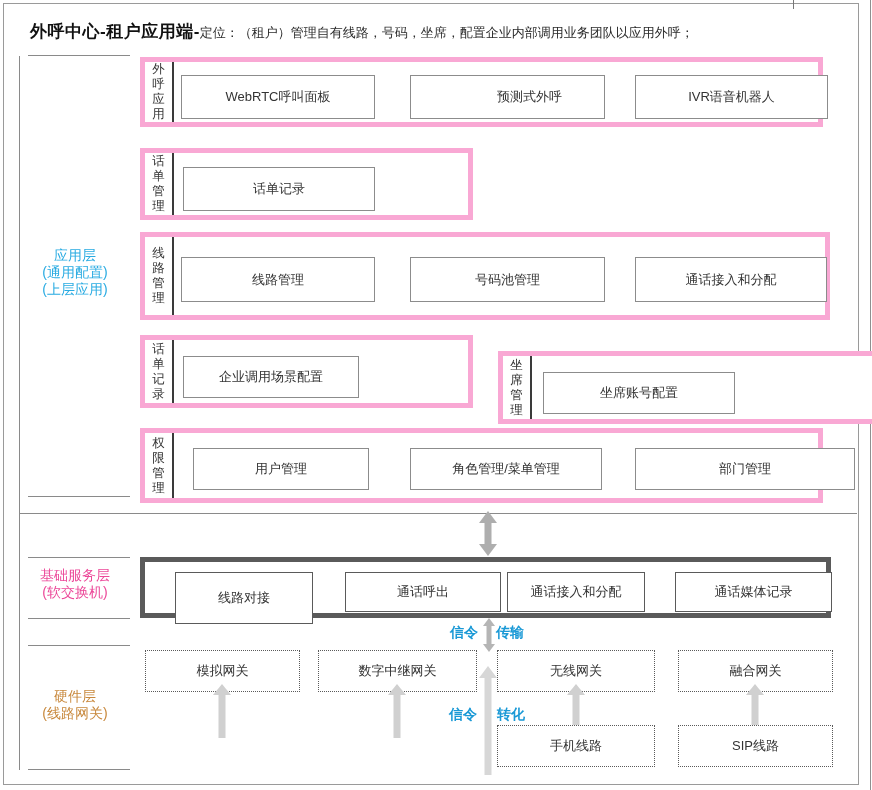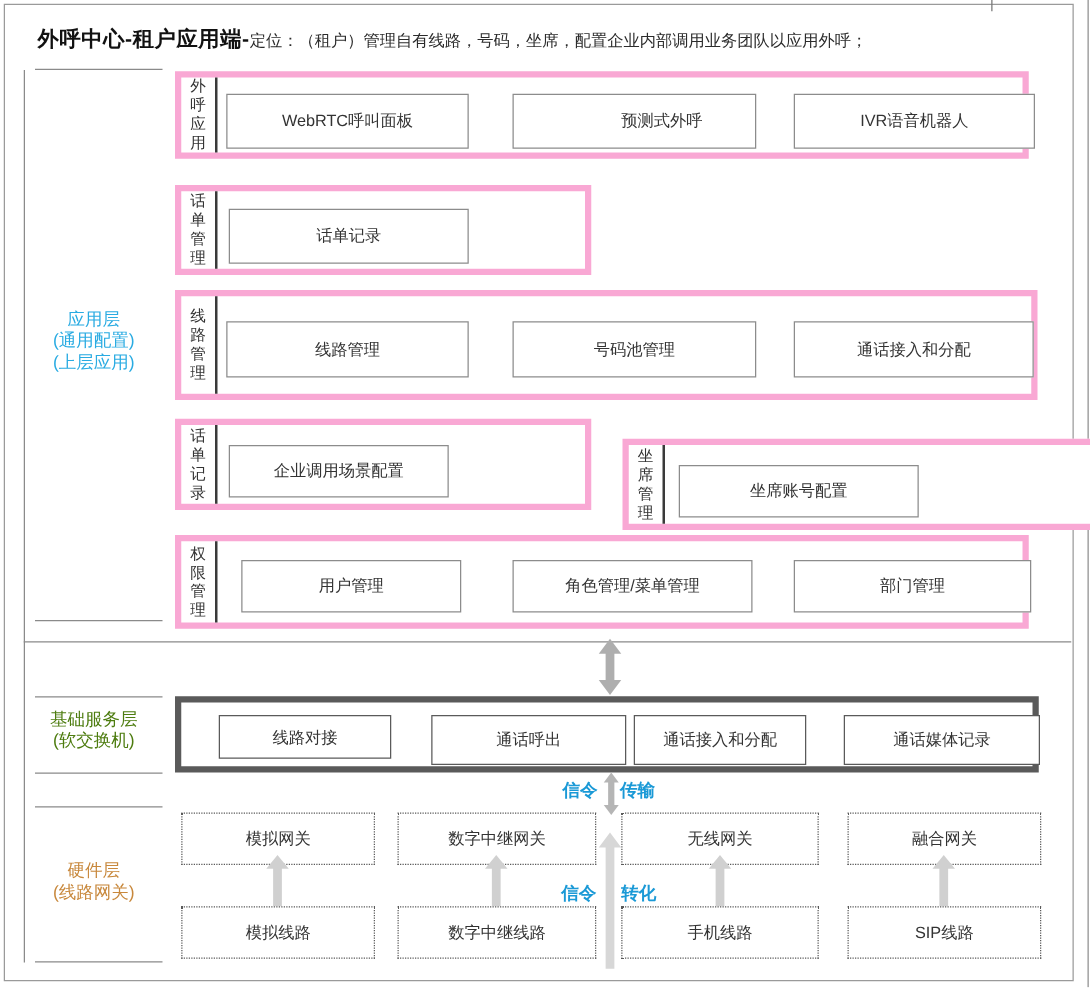--- a/index.html
+++ b/index.html
@@ -50,21 +50,21 @@
   <div class="hline" style="left:28px;top:557px;width:102px;"></div>
   <div class="hline" style="left:28px;top:618px;width:102px;"></div>
   <div class="hline" style="left:28px;top:645px;width:102px;"></div>
   <div class="hline" style="left:28px;top:769px;width:102px;"></div>
 
   <div class="layer-label" style="top:247px;color:#29ABE2;">
     <span>应用层</span>
     <span>(通用配置)</span>
     <span>(上层应用)</span>
   </div>
-  <div class="layer-label" style="top:567px;color:#4d7c0f;">
+  <div class="layer-label" style="top:567px;color:#ec4899;">
     <span>基础服务层</span>
     <span>(软交换机)</span>
   </div>
   <div class="layer-label" style="top:688px;color:#C8883C;">
     <span>硬件层</span>
     <span>(线路网关)</span>
   </div>
 
   <div class="group" style="left:140px;top:57px;width:683px;height:70px;">
     <div class="vstrip">
@@ -103,31 +103,31 @@
       </div>
     <div class="ibox" style="left:40px;top:16px;width:192px;height:42px;">坐席账号配置</div>
   </div>
 
   <div class="group" style="left:140px;top:428px;width:683px;height:75px;">
     <div class="vstrip">
         <div class="vtxt">权限管理</div>
       </div>
     <div class="ibox" style="left:48px;top:15px;width:176px;height:42px;">用户管理</div>
     <div class="ibox" style="left:265px;top:15px;width:192px;height:42px;">角色管理/菜单管理</div>
-    <div class="ibox" style="left:490px;top:15px;width:190px;height:42px;">部门管理</div>
+    <div class="ibox" style="left:490px;top:15px;width:220px;height:42px;">部门管理</div>
   </div>
 
   <div class="arrow" style="left:479px;top:511px;width:18px;height:45px;">
     <div class="tri" style="top:0;border-left:9px solid transparent;border-right:9px solid transparent;border-bottom:12px solid #aeaeae;"></div>
     <div class="shaft" style="top:10px;height:25px;width:7px;background:#aeaeae;"></div>
     <div class="tri" style="bottom:0;border-left:9px solid transparent;border-right:9px solid transparent;border-top:12px solid #aeaeae;"></div>
   </div>
 
   <div class="group" style="left:140px;top:557px;width:691px;height:61px;border-color:#5a5a5a;">
-    <div class="sbox" style="left:30px;top:10px;width:138px;height:35px;">线路对接</div>
+    <div class="sbox" style="left:30px;top:10px;width:138px;height:52px;">线路对接</div>
     <div class="sbox" style="left:200px;top:10px;width:156px;height:40px;">通话呼出</div>
     <div class="sbox" style="left:362px;top:10px;width:138px;height:40px;">通话接入和分配</div>
     <div class="sbox" style="left:530px;top:10px;width:157px;height:40px;">通话媒体记录</div>
   </div>
 
   <div class="arrow" style="left:482px;top:618px;width:13px;height:34px;">
     <div class="tri" style="top:0;border-left:6px solid transparent;border-right:6px solid transparent;border-bottom:8px solid #b5b5b5;"></div>
     <div class="shaft" style="top:7px;height:20px;width:5px;background:#b5b5b5;"></div>
     <div class="tri" style="bottom:0;border-left:6px solid transparent;border-right:6px solid transparent;border-top:8px solid #b5b5b5;"></div>
   </div>
@@ -156,17 +156,15 @@
     <div class="shaft" style="top:9px;height:45px;width:7px;background:#d0d0d0;"></div>
   </div>
 
   <div class="arrow" style="left:479px;top:666px;width:18px;height:109px;">
     <div class="tri" style="top:0;border-left:9px solid transparent;border-right:9px solid transparent;border-bottom:12px solid #d7d7d7;"></div>
     <div class="shaft" style="top:10px;height:99px;width:7px;background:#d7d7d7;"></div>
   </div>
   <div class="ann" style="left:449px;top:706px;color:#1A99D6;">信令</div>
   <div class="ann" style="left:497px;top:706px;color:#1A99D6;">转化</div>
 
-  <div class="dbox" style="left:145px;top:725px;width:155px;height:42px;">模拟线路</div>
-  <div class="dbox" style="left:318px;top:725px;width:159px;height:42px;">数字中继线路</div>
   <div class="dbox" style="left:497px;top:725px;width:158px;height:42px;">手机线路</div>
   <div class="dbox" style="left:678px;top:725px;width:155px;height:42px;">SIP线路</div>
 </div>
 
 </body></html>

